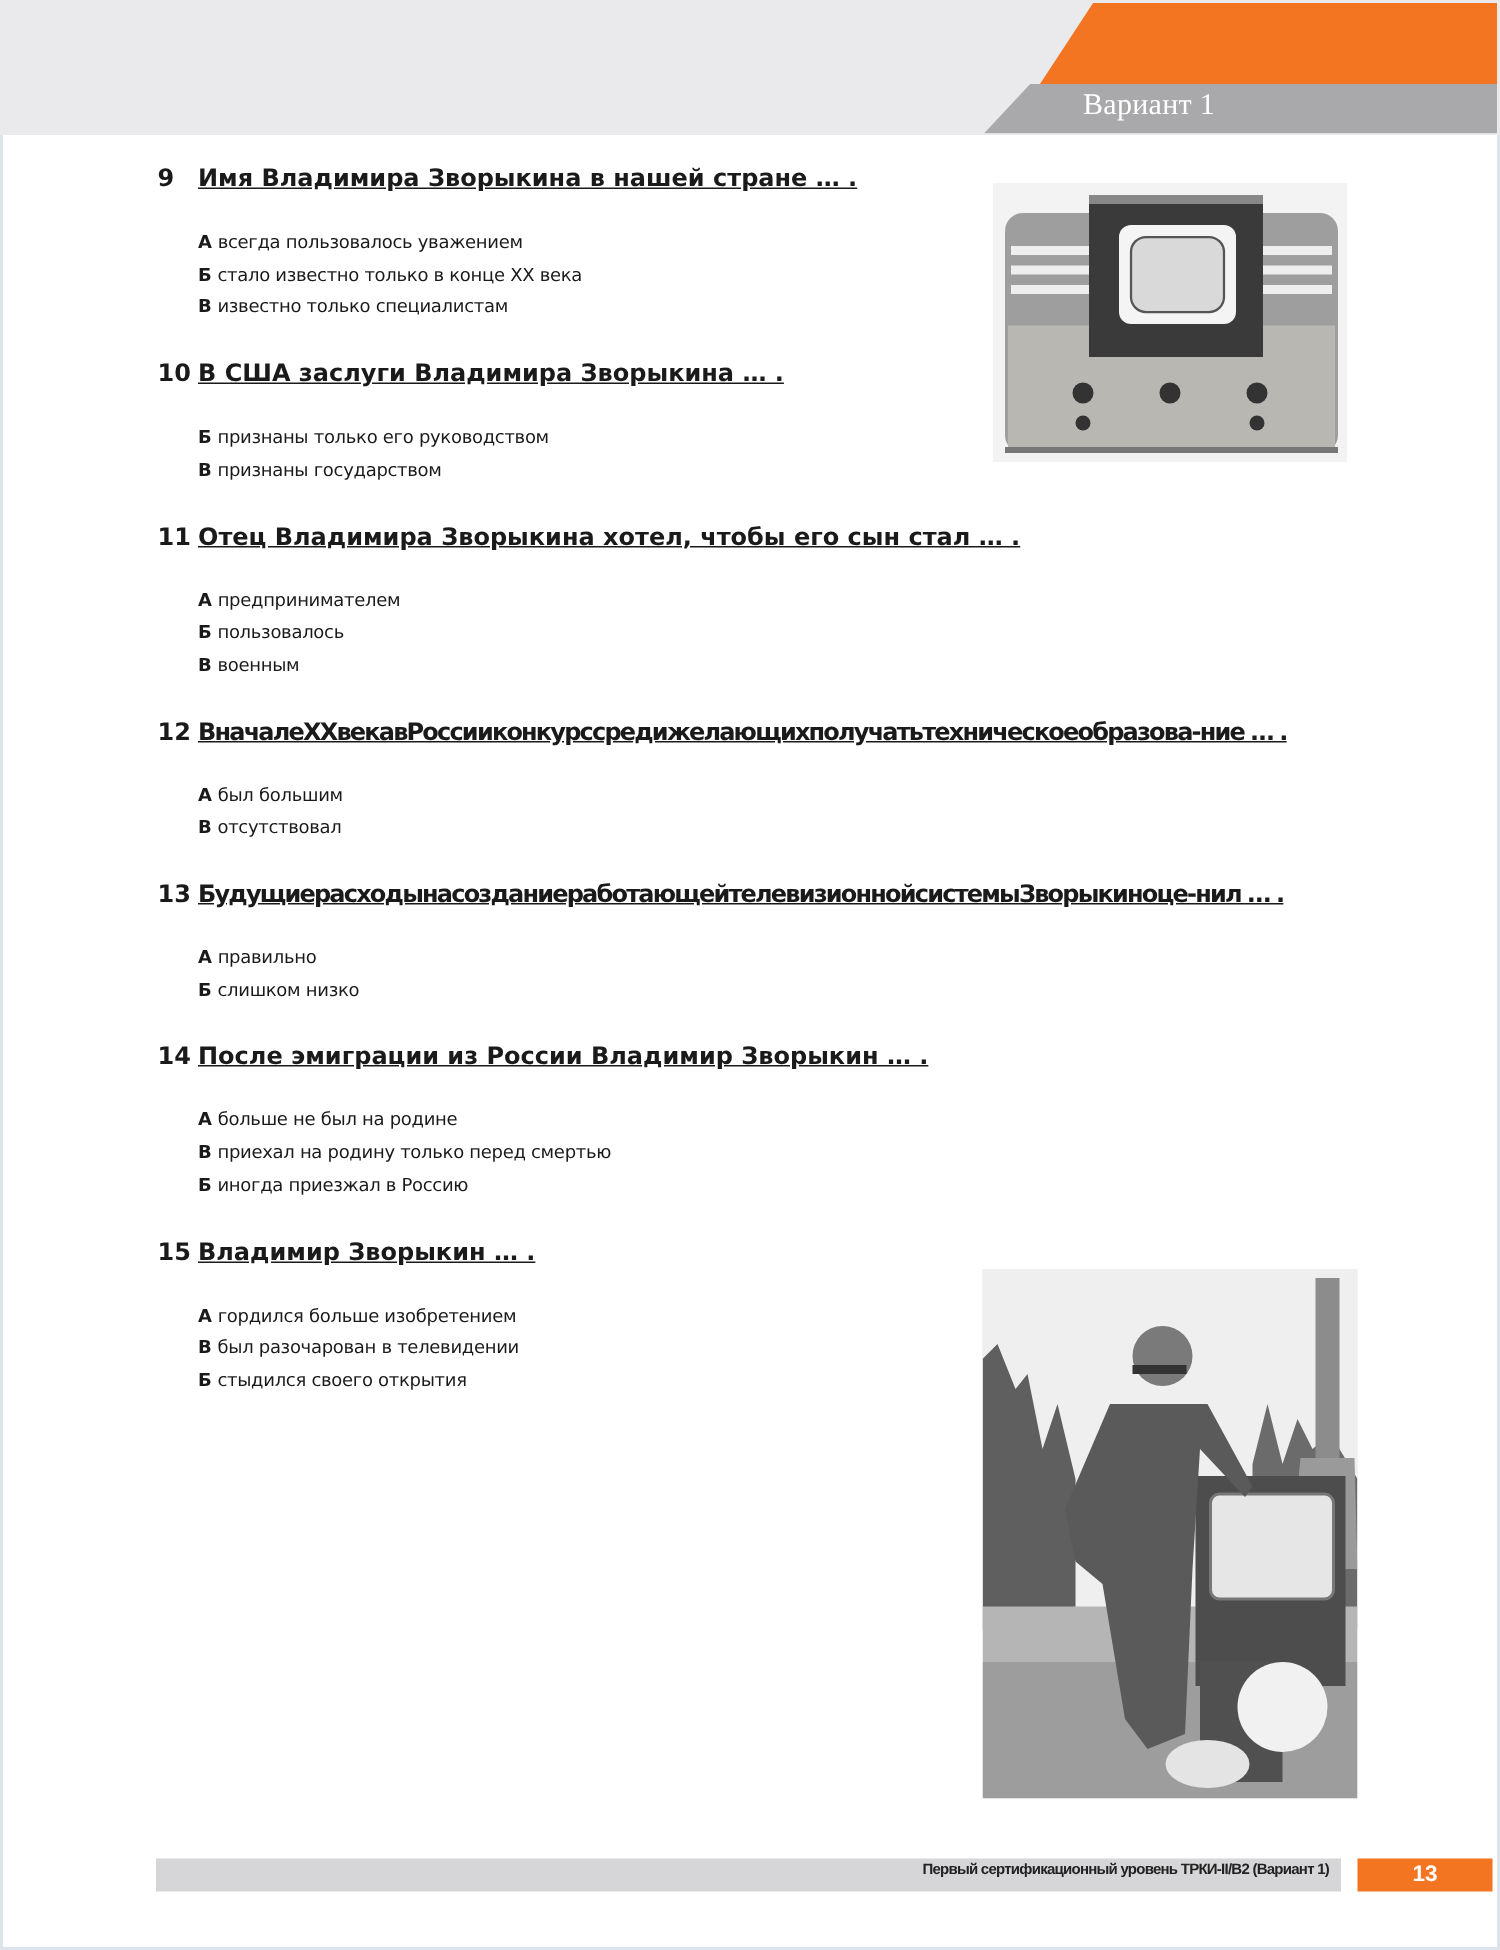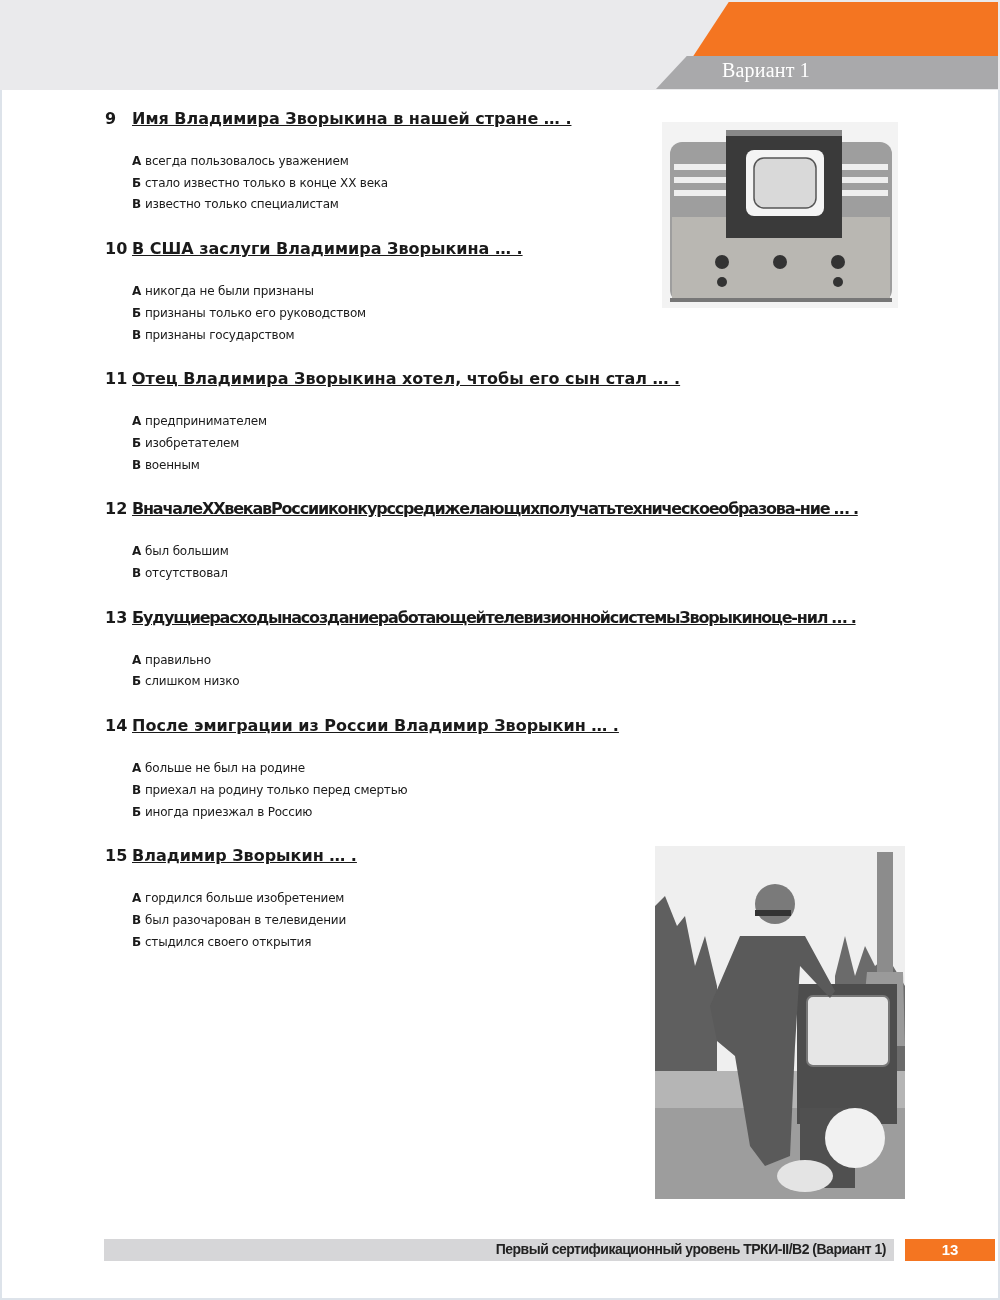--- a/index.html
+++ b/index.html
@@ -47,21 +47,21 @@
   .photo {
     position:absolute; background:#e8e8e8; overflow:hidden;
   }
   .photo-tv { left:662px; top:122px; width:236px; height:186px; background:#efefef; }
   .photo-statue { left:655px; top:846px; width:250px; height:353px; background:#e9e9e9; }
   .footer-bar {
     position:absolute; left:104px; top:1239px; width:790px; height:22px;
     background:#d6d6d8;
   }
   .footer-text {
-    position:absolute; right:8px; top:2px; font-size:14px; font-weight:bold; color:#222;
+    position:absolute; right:8px; top:2px; font-size:10px; font-weight:bold; color:#222;
     letter-spacing:-0.5px;
   }
   .page-num {
     position:absolute; left:905px; top:1239px; width:90px; height:22px;
     background:#f47521; color:#fff; font-weight:bold; font-size:15px;
     text-align:center; line-height:22px;
   }
 </style>
 </head>
 <body>
@@ -84,33 +84,32 @@
         <div class="option"><span class="opt-letter">Б</span><span>стало известно только в конце XX века</span></div>
         <div class="option"><span class="opt-letter">В</span><span>известно только специалистам</span></div>
       </div>
     </div>
     <div class="question">
       <div class="q-head">
         <span class="q-num">10</span>
         <span class="q-text">В США заслуги Владимира Зворыкина … .</span>
       </div>
       <div class="options">
-        <div class="option"><span class="opt-letter">А</span><span>никогда не были признаны</span></div>
         <div class="option"><span class="opt-letter">Б</span><span>признаны только его руководством</span></div>
         <div class="option"><span class="opt-letter">В</span><span>признаны государством</span></div>
       </div>
     </div>
     <div class="question">
       <div class="q-head">
         <span class="q-num">11</span>
         <span class="q-text">Отец Владимира Зворыкина хотел, чтобы его сын стал … .</span>
       </div>
       <div class="options">
         <div class="option"><span class="opt-letter">А</span><span>предпринимателем</span></div>
-        <div class="option"><span class="opt-letter">Б</span><span>изобретателем</span></div>
+        <div class="option"><span class="opt-letter">Б</span><span>пользовалось</span></div>
         <div class="option"><span class="opt-letter">В</span><span>военным</span></div>
       </div>
     </div>
     <div class="question">
       <div class="q-head">
         <span class="q-num">12</span>
         <span class="q-text condensed">ВначалеXXвекавРоссииконкурссредижелающихполучатьтехническоеобразова-ние … .</span>
       </div>
       <div class="options">
         <div class="option"><span class="opt-letter">А</span><span>был большим</span></div>

